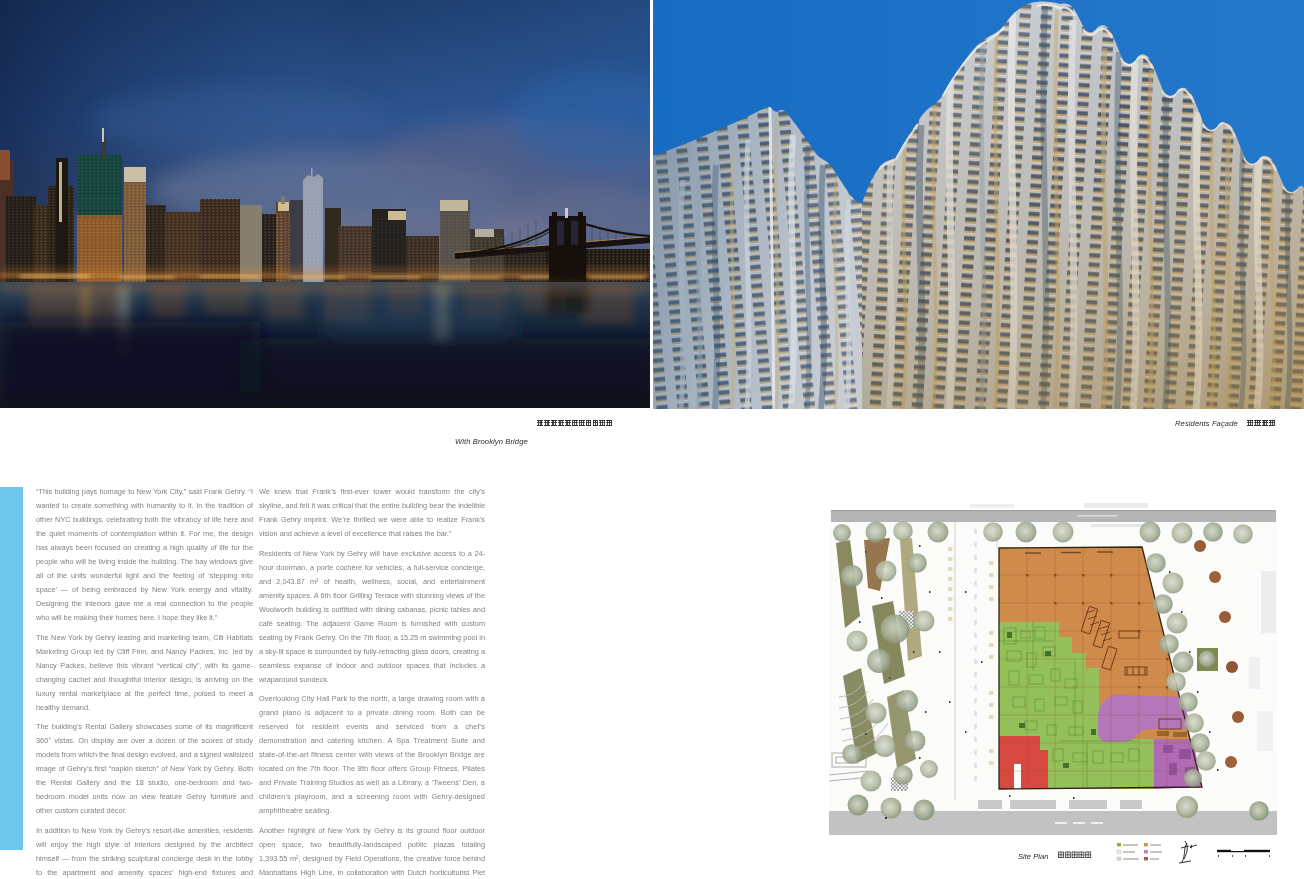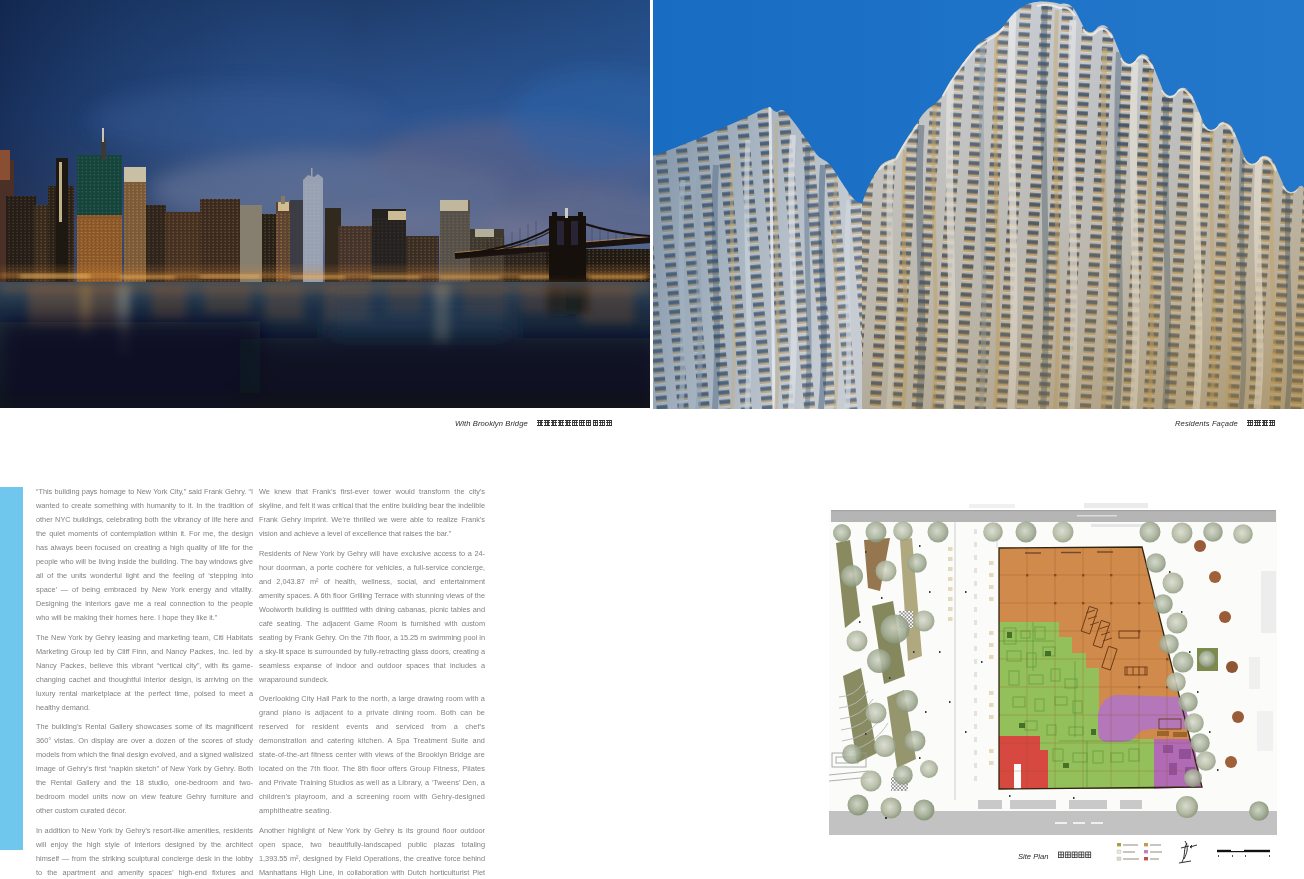--- a/index.html
+++ b/index.html
@@ -308,21 +308,21 @@
       <path d="M630,186 C634,194 640,194 644,189"></path>
       <path d="M226,170 C232,161 239,164 244,158 C250,145 257,136 265,124"></path>
       <path d="M290,96 C298,80 308,66 320,52 C331,39 342,40 351,27"></path>
       <path d="M112,110 L118,108 C121,111 124,115 127,112"></path>
     </g>
 
     <rect x="209" y="0" width="442" height="409" fill="url(#warmBot)" clip-path="url(#mtwClip)"></rect>
   </svg>
   </div>
 
-  <div class="abs cap" style="left:455px;top:419px;">With Brooklyn Bridge</div>
+  <div class="abs cap" style="left:455px;top:437px;">With Brooklyn Bridge</div>
 
   <div class="abs cjkrow" style="left:537px;top:419.5px;"><span class="cjk"></span><span class="cjk"></span><span class="cjk"></span><span class="cjk"></span><span class="cjk"></span><span class="cjk"></span><span class="cjk"></span><span class="cjk"></span><span class="cjk"></span><span class="cjk"></span><span class="cjk"></span></div>
 
   <div class="abs cap" style="left:1175px;top:419px;">Residents Façade</div>
 
   <div class="abs cjkrow" style="left:1247px;top:419.5px;"><span class="cjk" style="width:6.3px"></span><span class="cjk" style="width:6.3px"></span><span class="cjk" style="width:6.3px"></span><span class="cjk" style="width:6.3px"></span></div>
 
   <div class="abs" style="left:0;top:487px;width:23px;height:363px;background:#70c7ee;"></div>
 
   <div class="col" style="left:36px;top:485px;width:217px;">

